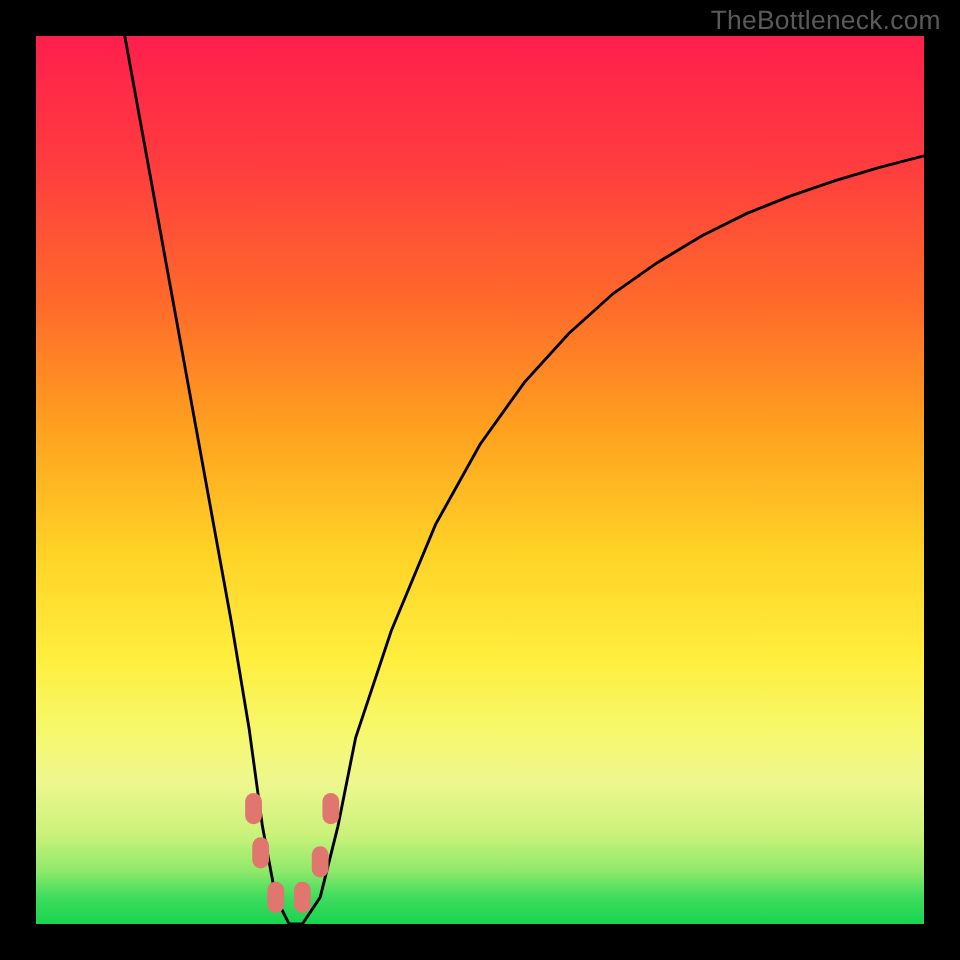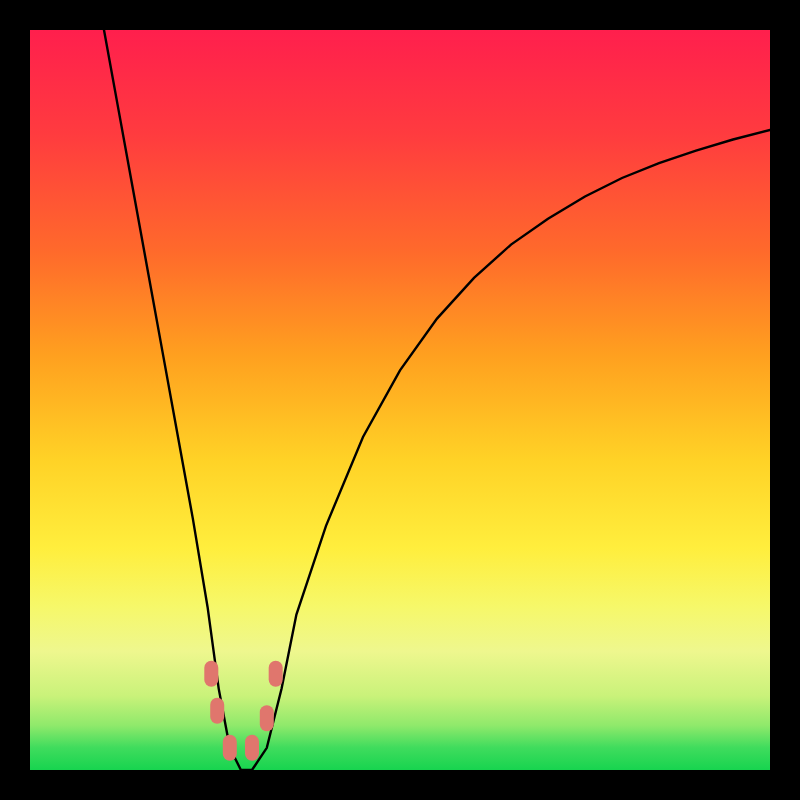--- a/index.html
+++ b/index.html
@@ -56,20 +56,21 @@
     width: 740px;
     height: 740px;
     pointer-events: none;
   }
 </style>
 </head>
 <body>
 
 <div class="frame">
 
+  <div class="watermark">TheBottleneck.com</div>
 
   <div class="plot-area">
     <svg class="curve" viewBox="0 0 740 740">
       <path id="curve-path" fill="none" stroke="#000000" stroke-width="2.4" stroke-linecap="round" d="M74.00 0.00 L88.80 81.40 L103.60 162.80 L118.40 244.20 L133.20 325.60 L148.00 407.00 L162.80 488.40 L177.60 577.20 L188.70 658.60 L199.80 717.80 L210.90 740.00 L222.00 740.00 L236.80 717.80 L251.60 658.60 L266.40 584.60 L296.00 495.80 L333.00 407.00 L370.00 340.40 L407.00 288.60 L444.00 247.90 L481.00 214.60 L518.00 188.70 L555.00 166.50 L592.00 148.00 L629.00 133.20 L666.00 120.62 L703.00 109.52 L740.00 99.90"></path>
       <g id="marker-group">
           <rect x="174.30" y="630.80" width="14" height="26" rx="7" ry="7" fill="#e0766d"></rect>
           <rect x="180.22" y="667.80" width="14" height="26" rx="7" ry="7" fill="#e0766d"></rect>
           <rect x="192.80" y="704.80" width="14" height="26" rx="7" ry="7" fill="#e0766d"></rect>
           <rect x="215.00" y="704.80" width="14" height="26" rx="7" ry="7" fill="#e0766d"></rect>
           <rect x="229.80" y="675.20" width="14" height="26" rx="7" ry="7" fill="#e0766d"></rect>

